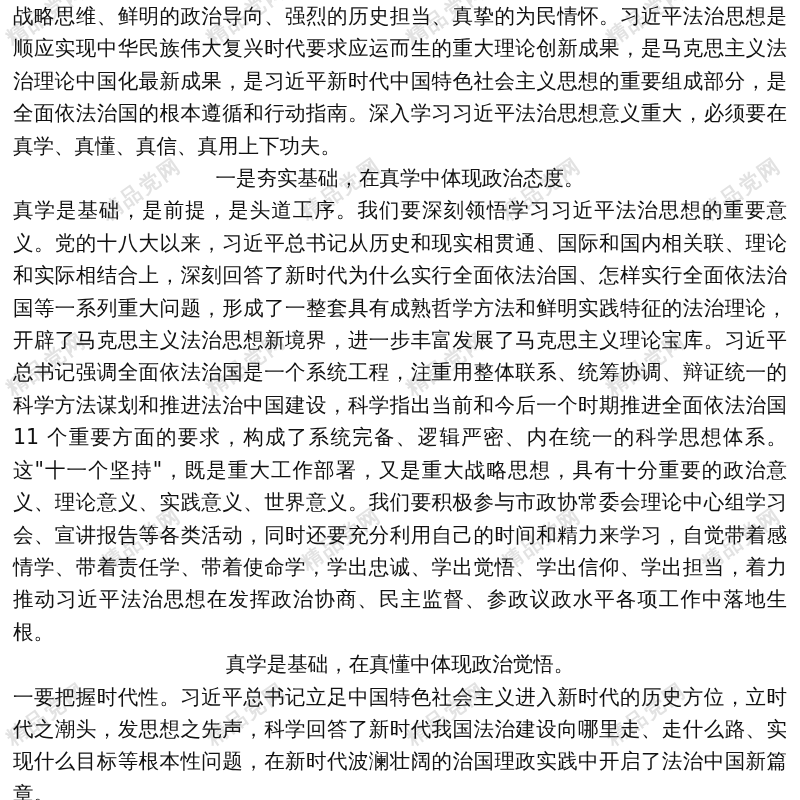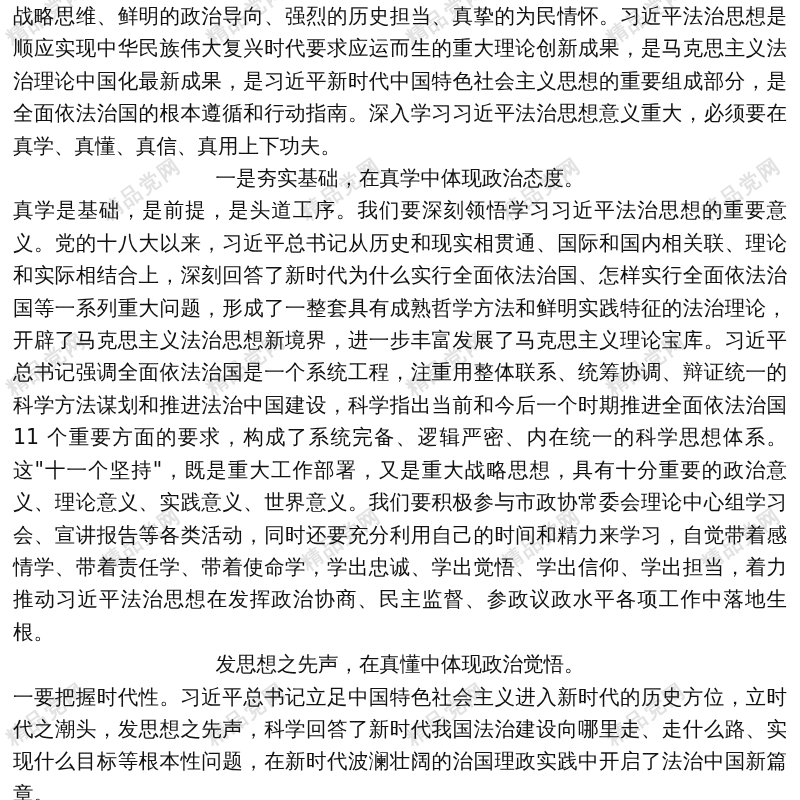--- a/index.html
+++ b/index.html
@@ -89,16 +89,16 @@
     <div class="wm-cell" style="color: rgb(217, 217, 217); transform: rotate(-35deg); left: 0px; top: 700px;">精品党网</div>
     <div class="wm-cell" style="color: rgb(217, 217, 217); transform: rotate(-35deg); left: 200px; top: 700px;">精品党网</div>
     <div class="wm-cell" style="color: rgb(217, 217, 217); transform: rotate(-35deg); left: 400px; top: 700px;">精品党网</div>
     <div class="wm-cell" style="color: rgb(217, 217, 217); transform: rotate(-35deg); left: 600px; top: 700px;">精品党网</div>
   </div>
 
 <div id="doc">
   <p class="para cont">战略思维、鲜明的政治导向、强烈的历史担当、真挚的为民情怀。习近平法治思想是顺应实现中华民族伟大复兴时代要求应运而生的重大理论创新成果，是马克思主义法治理论中国化最新成果，是习近平新时代中国特色社会主义思想的重要组成部分，是全面依法治国的根本遵循和行动指南。深入学习习近平法治思想意义重大，必须要在真学、真懂、真信、真用上下功夫。</p>
   <p class="para short">一是夯实基础，在真学中体现政治态度。</p>
   <p class="para full">真学是基础，是前提，是头道工序。我们要深刻领悟学习习近平法治思想的重要意义。党的十八大以来，习近平总书记从历史和现实相贯通、国际和国内相关联、理论和实际相结合上，深刻回答了新时代为什么实行全面依法治国、怎样实行全面依法治国等一系列重大问题，形成了一整套具有成熟哲学方法和鲜明实践特征的法治理论，开辟了马克思主义法治思想新境界，进一步丰富发展了马克思主义理论宝库。习近平总书记强调全面依法治国是一个系统工程，注重用整体联系、统筹协调、辩证统一的科学方法谋划和推进法治中国建设，科学指出当前和今后一个时期推进全面依法治国 11 个重要方面的要求，构成了系统完备、逻辑严密、内在统一的科学思想体系。这"十一个坚持"，既是重大工作部署，又是重大战略思想，具有十分重要的政治意义、理论意义、实践意义、世界意义。我们要积极参与市政协常委会理论中心组学习会、宣讲报告等各类活动，同时还要充分利用自己的时间和精力来学习，自觉带着感情学、带着责任学、带着使命学，学出忠诚、学出觉悟、学出信仰、学出担当，着力推动习近平法治思想在发挥政治协商、民主监督、参政议政水平各项工作中落地生根。</p>
-  <p class="para short">发思想之先声，在真懂中体现政治觉悟。</p>
+  <p class="para short">真学是基础，在真懂中体现政治觉悟。</p>
   <p class="para full">一要把握时代性。习近平总书记立足中国特色社会主义进入新时代的历史方位，立时代之潮头，发思想之先声，科学回答了新时代我国法治建设向哪里走、走什么路、实现什么目标等根本性问题，在新时代波澜壮阔的治国理政实践中开启了法治中国新篇章。</p>
 
 </div>
 
 </body></html>

